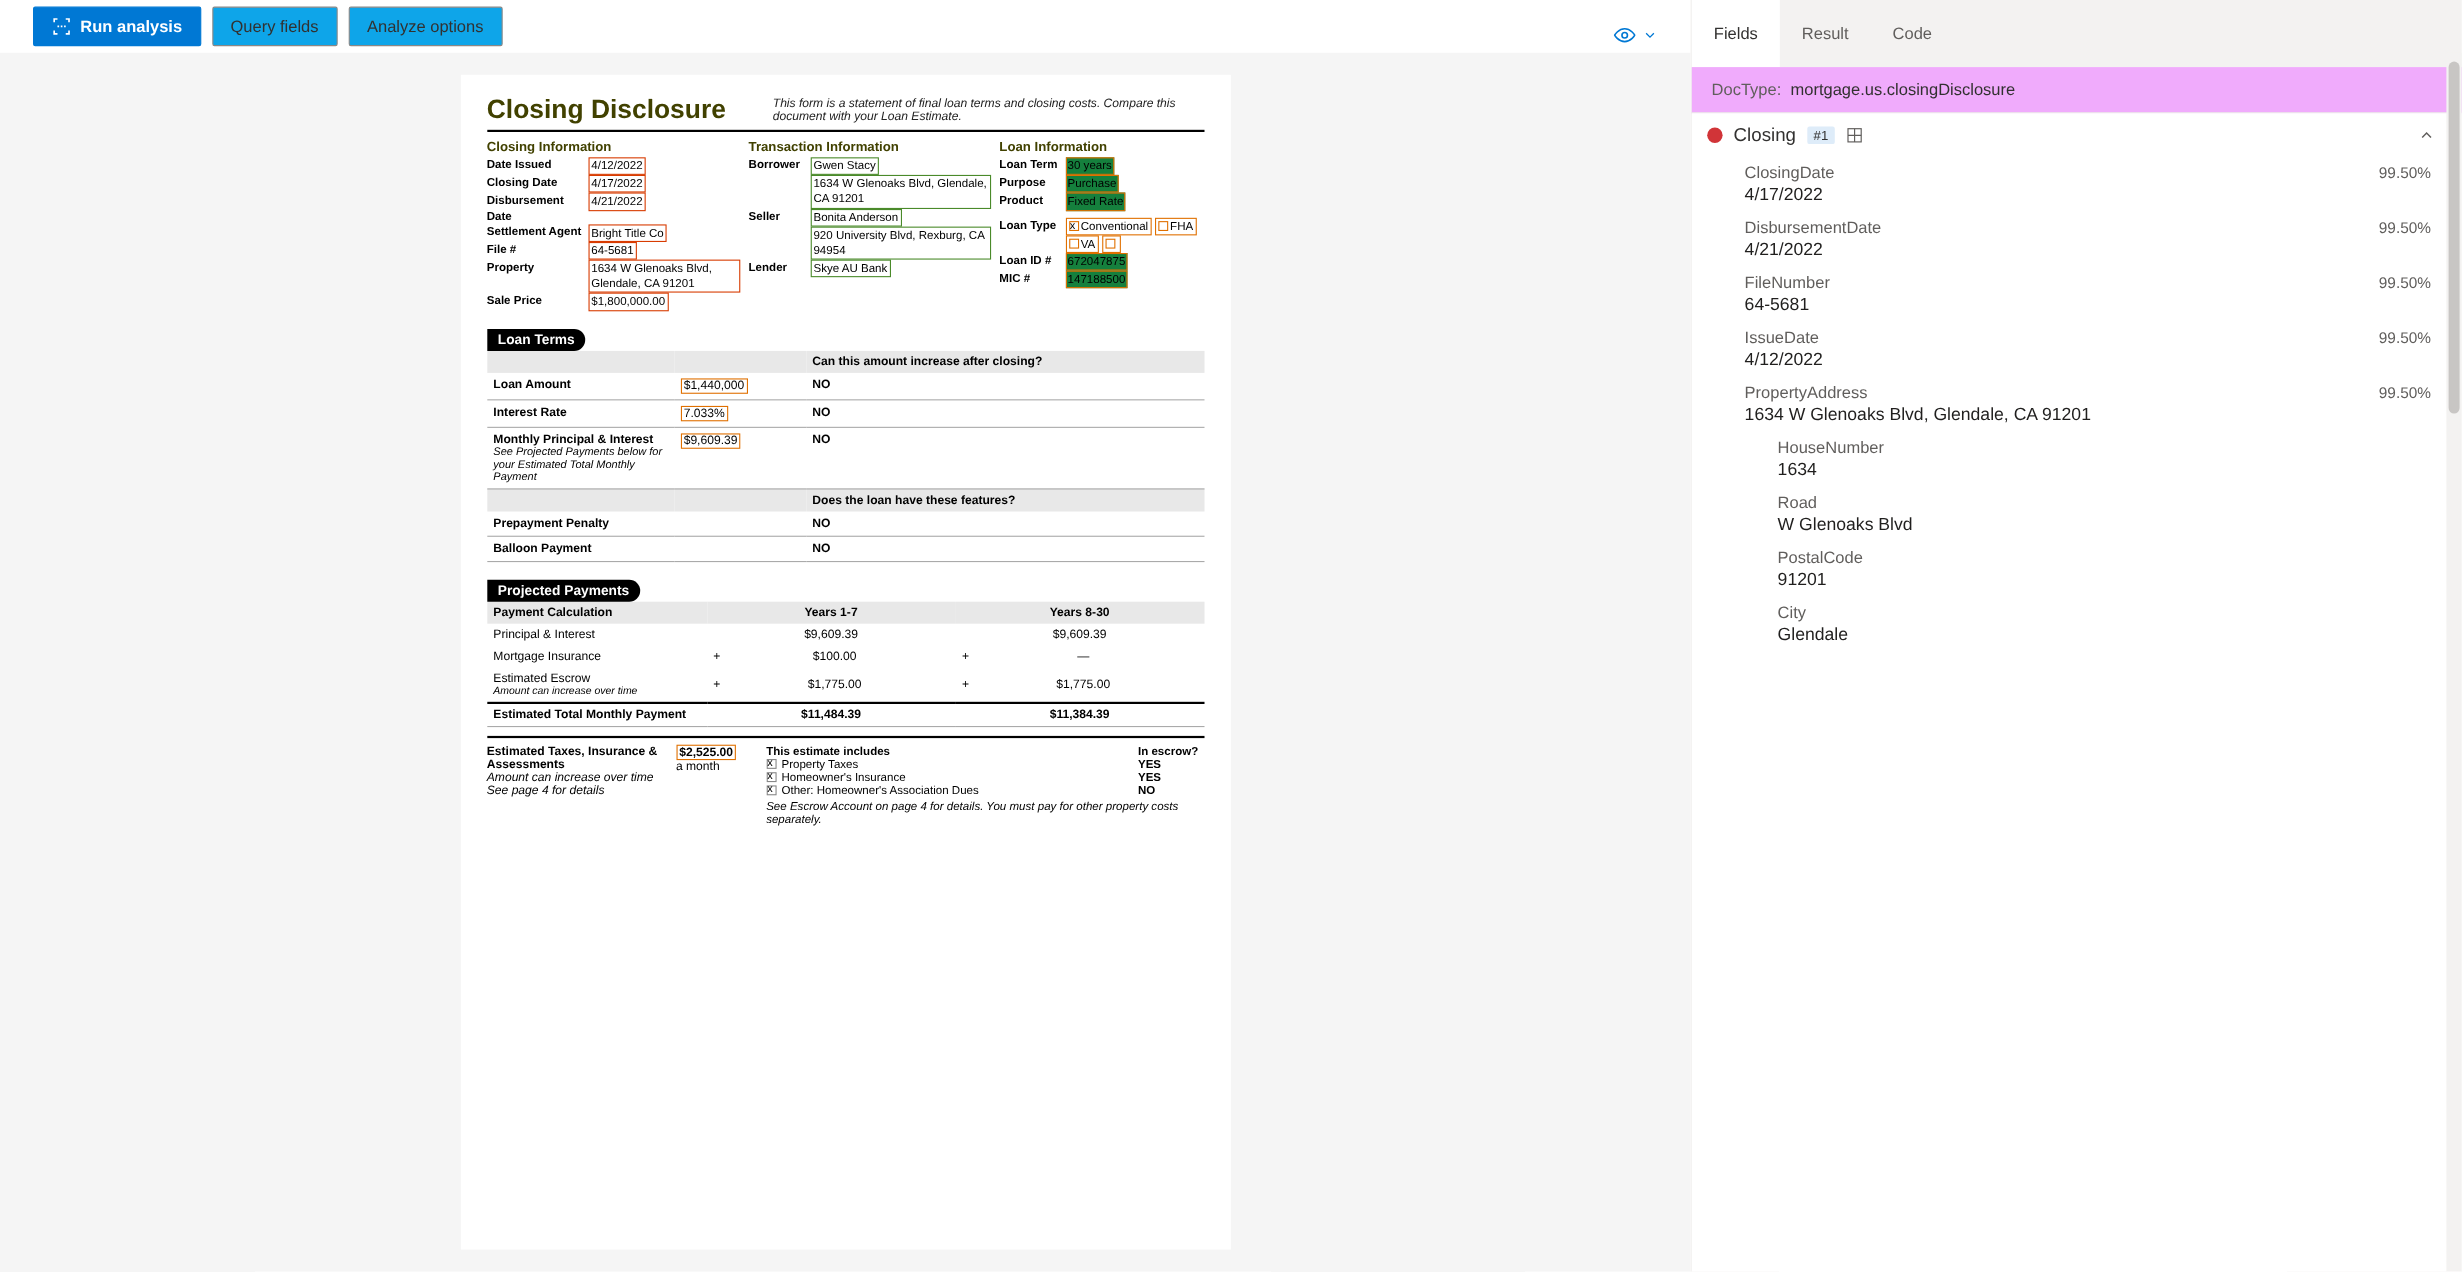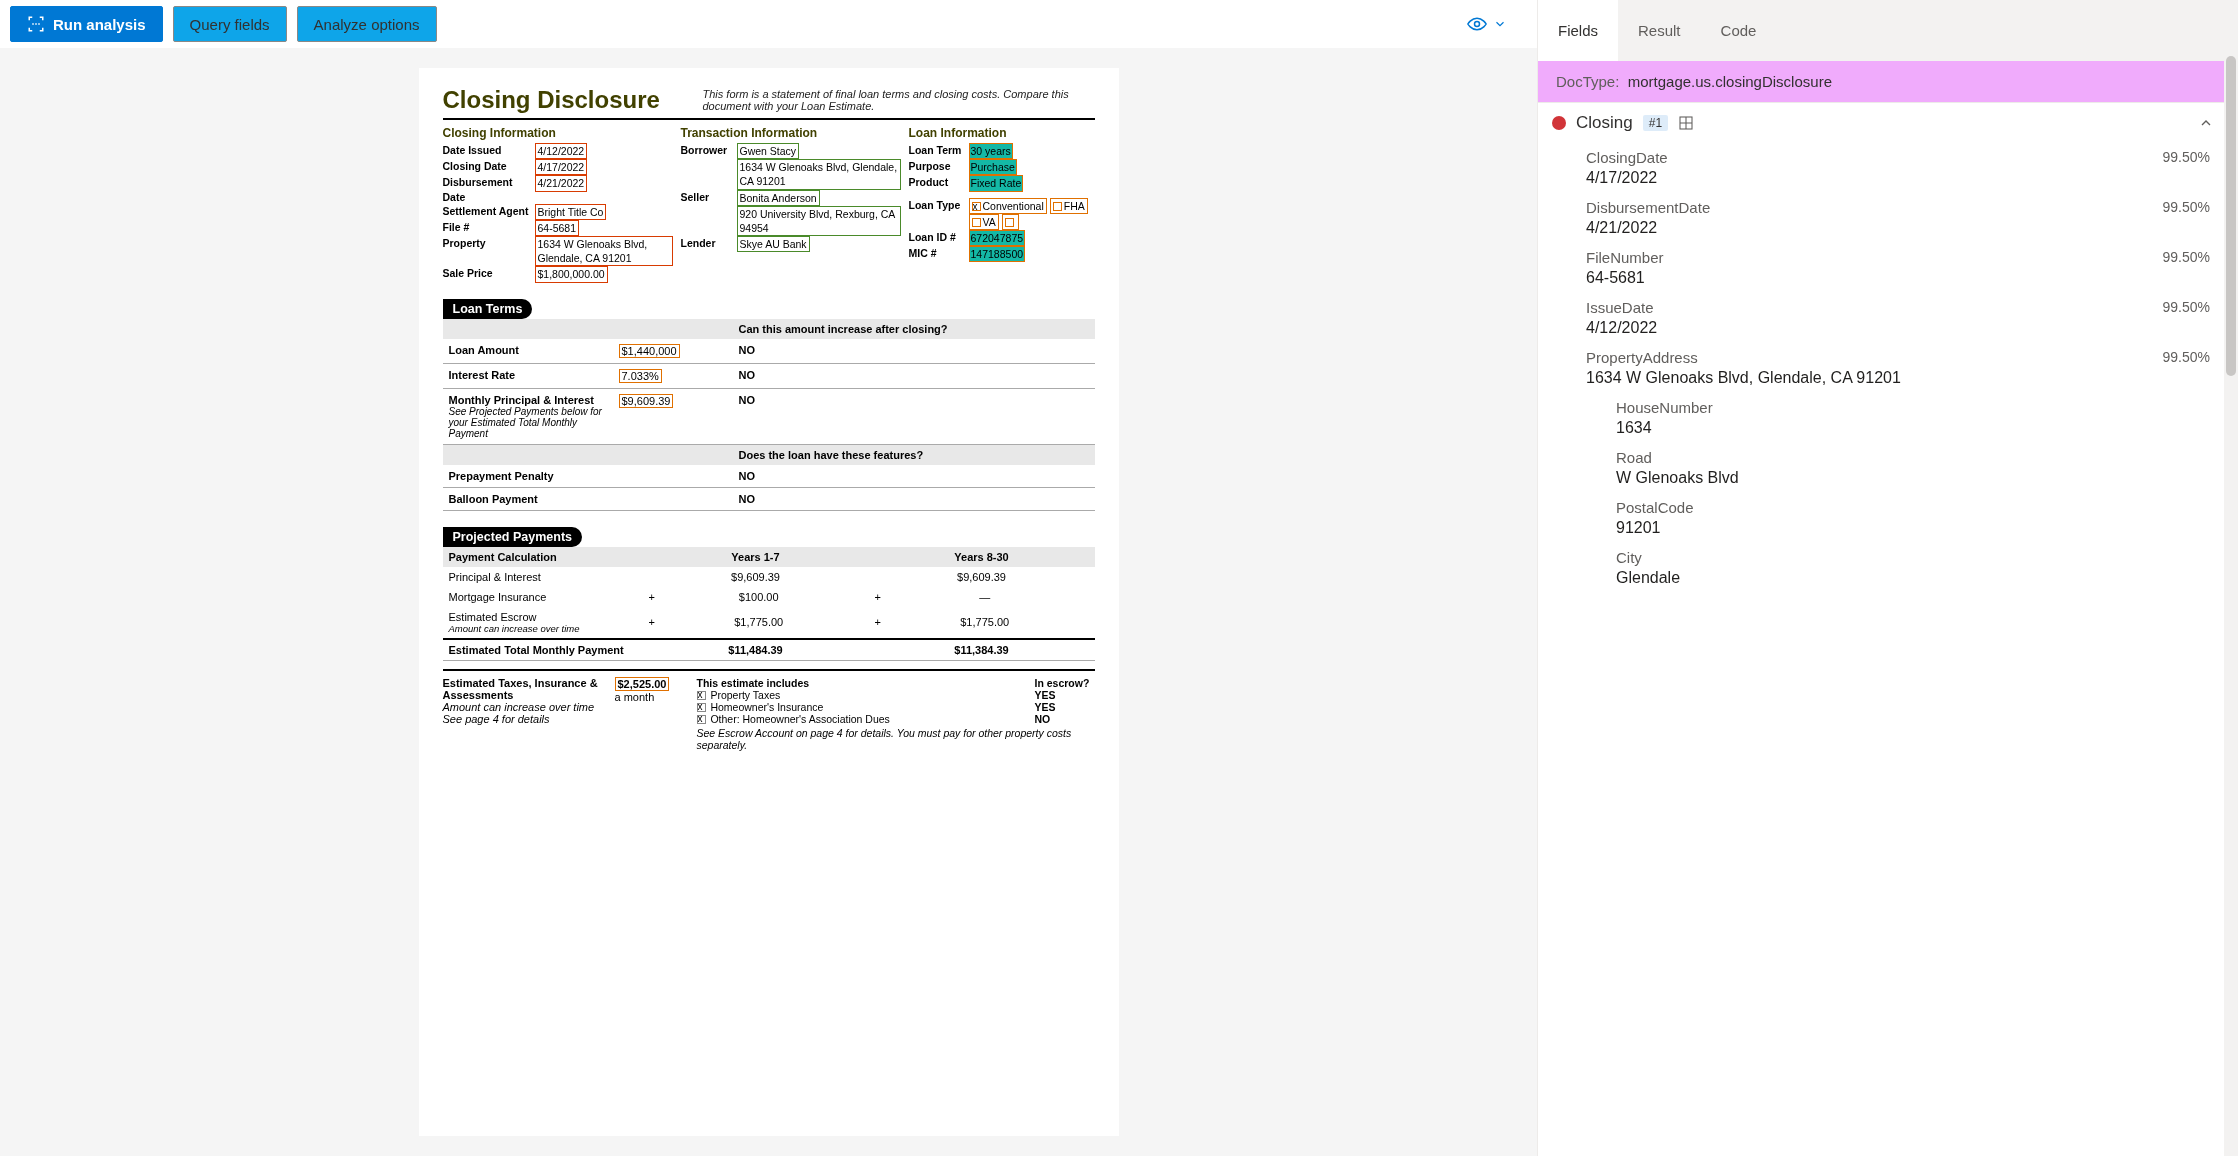--- a/index.html
+++ b/index.html
@@ -15,23 +15,24 @@
   
   .left-panel {
     flex: 1;
     display: flex;
     flex-direction: column;
     border-right: 1px solid #edebe9;
     min-width: 0;
   }
   .toolbar {
     display: flex;
-    align-items: center;
+    align-items: flex-end;
     padding: 6px 10px;
     gap: 10px;
+    margin-left: 20px;
   }
   .btn {
     display: inline-flex;
     align-items: center;
     gap: 8px;
     height: 36px;
     padding: 0 16px;
     border: 1px solid #8a8886;
     background: #0ea5e9;
     border-radius: 2px;
@@ -70,21 +71,21 @@
   .info-col { }
   .info-col.h1 { width:230px;}
   .info-col.h2 { width:220px;}
   .info-col.h3 { flex:1;}
   .col-head { font-weight:bold; color:#414100; font-size:12px; margin-bottom:3px;}
   .kv { display:flex; font-size:10.5px; line-height:1.35; align-items:flex-start;}
   .kv .k { font-weight:bold; width:92px; flex-shrink:0;}
   .kv .v { }
   .hl-red { border:1px solid #d83b01; padding:0 2px; display:inline-block;}
   .hl-green { border:1px solid #4a8a2a; padding:0 2px; display:inline-block;}
-  .hl-orange { border:1px solid #e07000; background:#14b8a6; padding:0 1px; display:inline-block;}
+  .hl-orange { border:1px solid #e07000; background:#15803d; padding:0 1px; display:inline-block;}
   .hl-orange-br { border:1px solid #e07000; padding:0 2px; display:inline-block;}
   .chk { display:inline-block; width:9px; height:9px; border:1px solid #e07000; margin-right:2px; vertical-align:middle; position:relative;}
   .chk.x::after{content:"x"; position:absolute; top:-3px; left:0; font-size:10px; color:#000;}
   .section-bar {
     background:#000; color:#fff; font-weight:bold; font-size:12.5px;
     padding:3px 10px; border-radius:0 14px 14px 0; display:inline-block;
     margin-top:16px;
   }
   .lt-table { width:100%; border-collapse:collapse; margin-top:0;}
   .lt-head-row td { background:#e8e8e8; font-weight:bold; padding:4px 6px; font-size:11px;}

